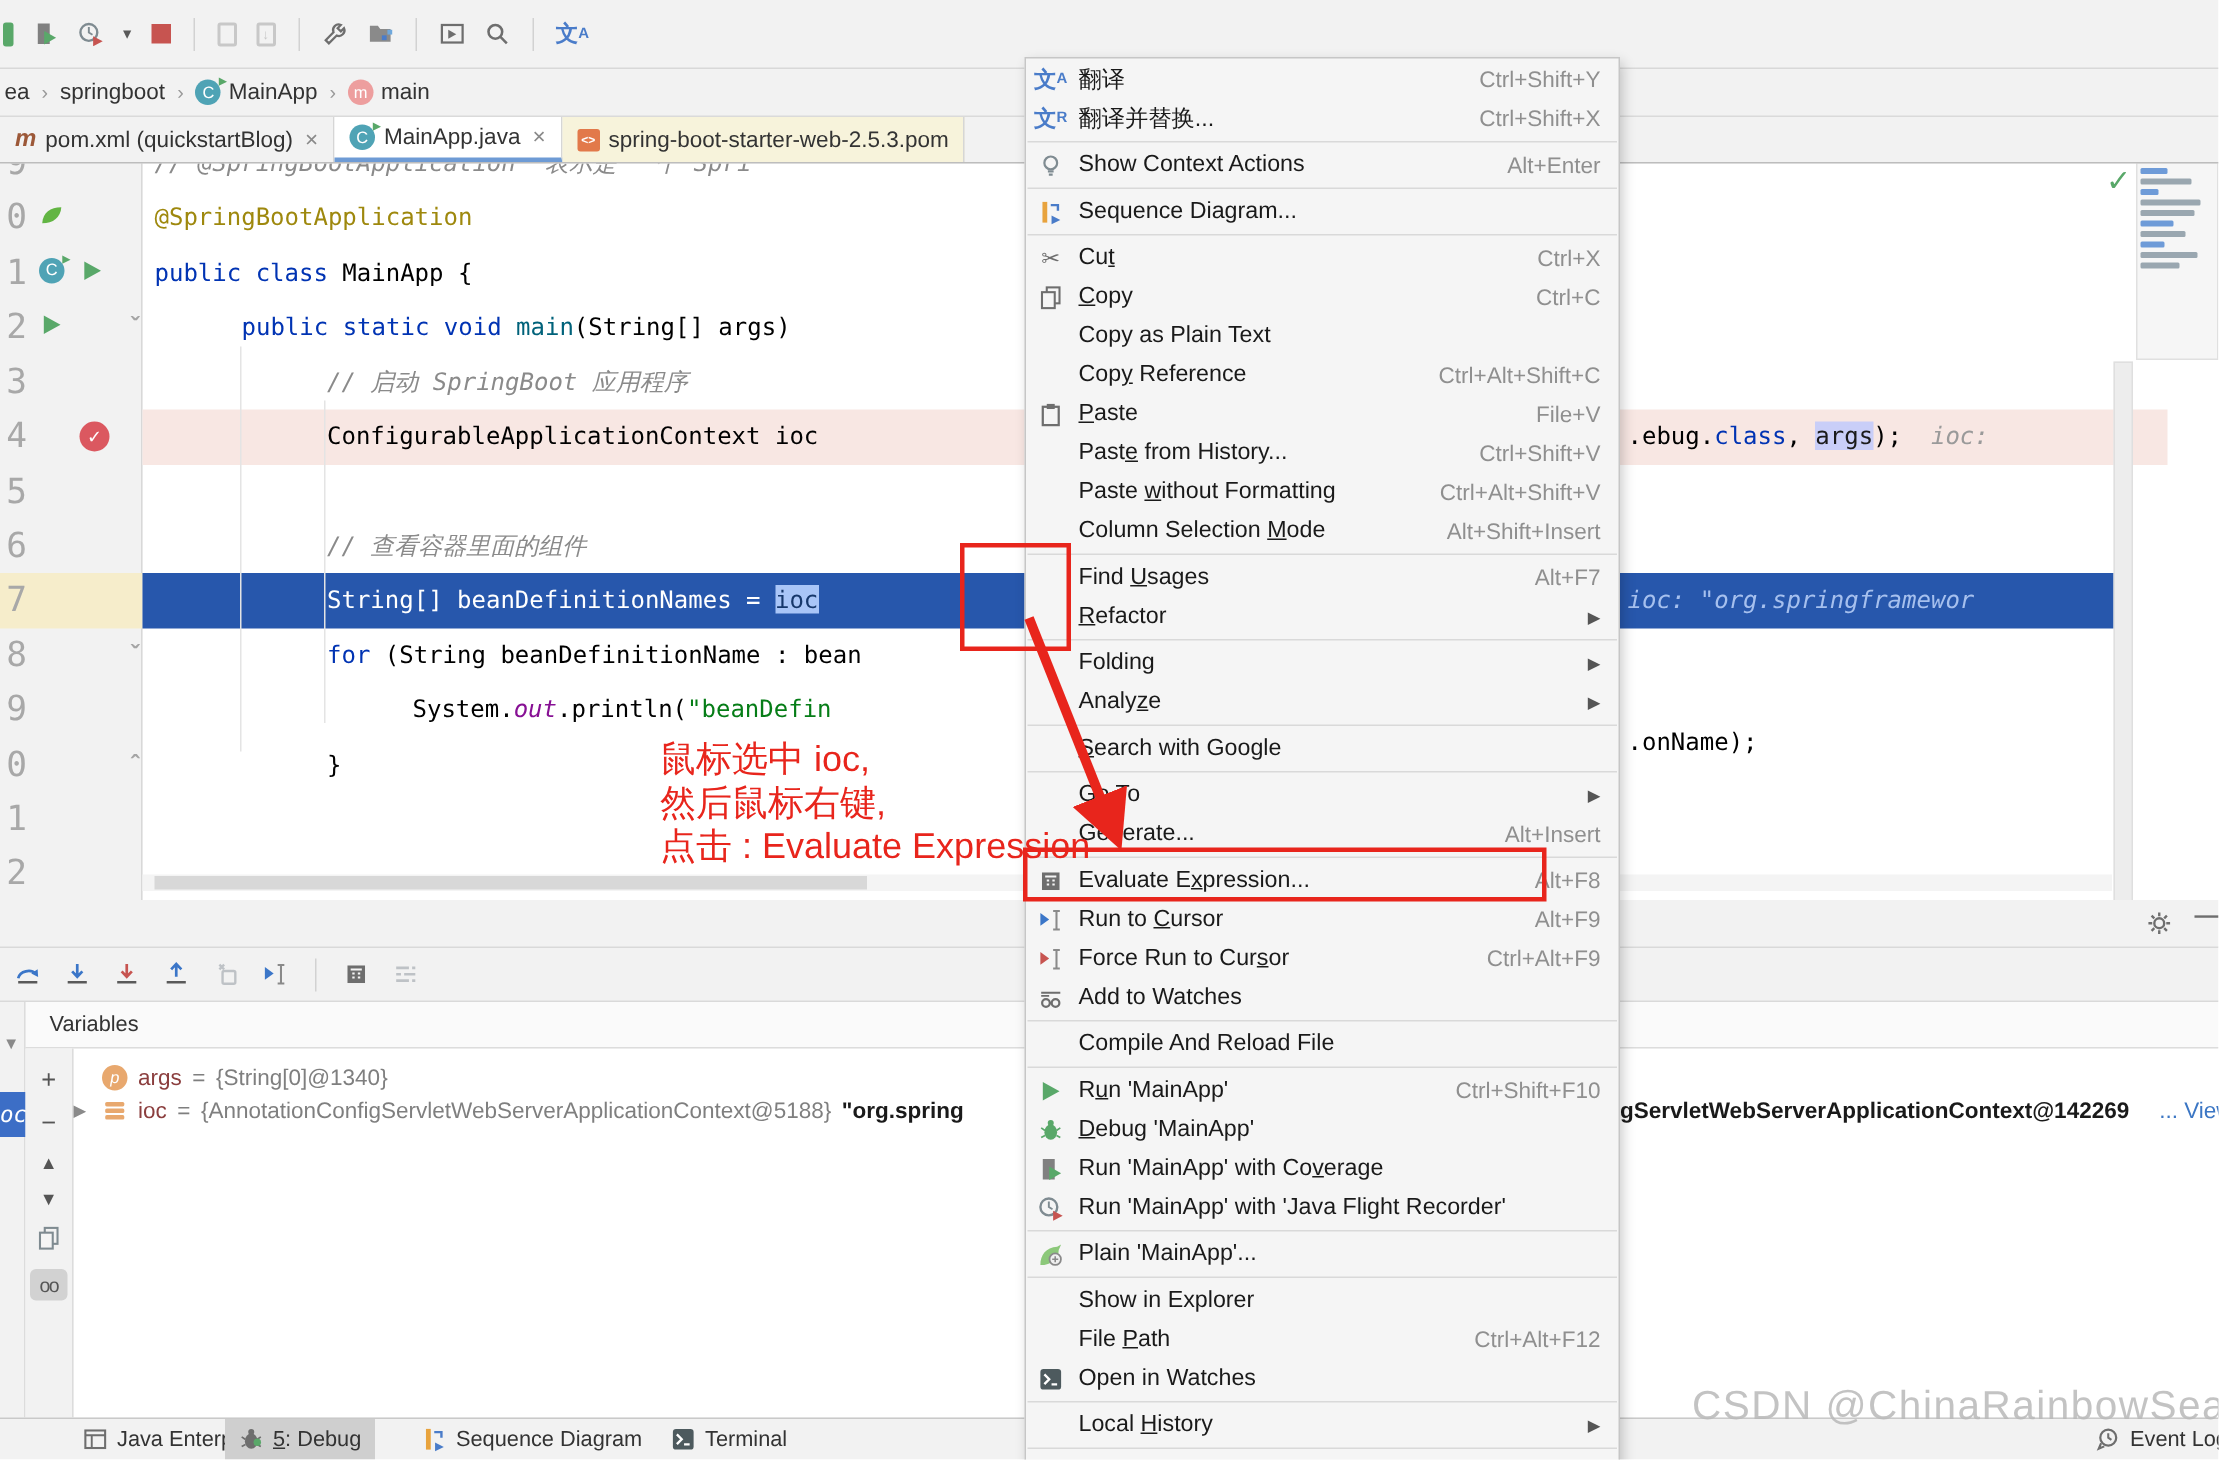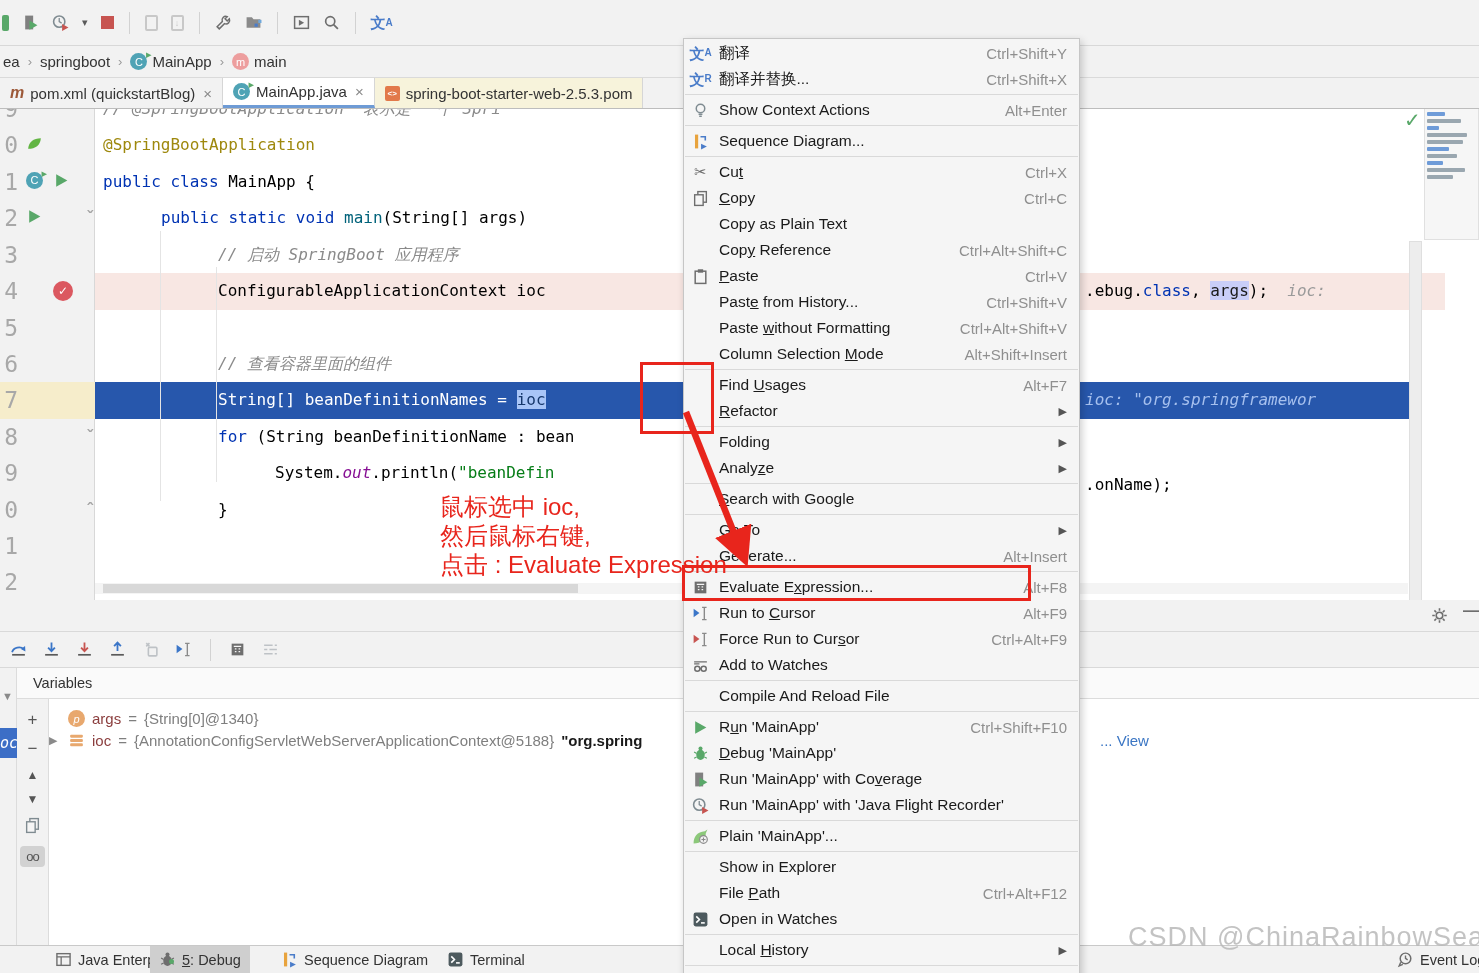--- a/index.html
+++ b/index.html
@@ -363,21 +363,21 @@
       <div class="cl" style="top: 109.26px; left: 161px;"><span class="kw">public static void </span><span class="meth">main</span><span class="pl">(String[] args)</span></div>
       <div class="cl" style="top: 145.68px; left: 218px;"><span class="cmt">// 启动 SpringBoot 应用程序</span></div>
       <div class="cl" style="top: 182.1px; left: 218px;"><span class="pl">ConfigurableApplicationContext ioc</span></div>
       <div class="cl" style="top: 254.94px; left: 218px;"><span class="cmt">// 查看容器里面的组件</span></div>
       <div class="cl" style="top: 291.36px; left: 218px;"><span class="wh">String[] beanDefinitionNames = </span><span class="chip">ioc</span></div>
       <div class="cl" style="top: 327.78px; left: 218px;"><span class="kw">for </span><span class="pl">(String beanDefinitionName : bean</span></div>
       <div class="cl" style="top: 364.2px; left: 275px;"><span class="pl">System.</span><span class="fld">out</span><span class="pl">.println(</span><span class="str">"beanDefin</span></div>
       <div class="cl" style="top: 400.62px; left: 218px;"><span class="pl">}</span></div>
       <div class="cl" style="top: 182.1px; left: 1085px;"><span class="pl">.ebug.</span><span class="kw">class</span><span class="pl">, </span><span class="mark">args</span><span class="pl">);</span><span class="pl">  </span><span class="hint">ioc:</span></div>
       <div class="cl" style="top: 291.36px; left: 1085px;"><span class="hintb">ioc: "org.springframewor</span></div>
-      <div class="cl" style="top: 376px; left: 1085px;"><span class="pl">.onName);</span></div>
+      <div class="cl" style="top: 386px; left: 1085px;"><span class="pl">.onName);</span></div>
     </div>
   <div id="okcheck">✓</div>
   <div id="inspect">
       <div class="bar" style="background: rgb(110, 155, 216); width: 18px;"></div>
       <div class="bar" style="background: rgb(154, 167, 176); width: 34px;"></div>
       <div class="bar" style="background: rgb(110, 155, 216); width: 12px;"></div>
       <div class="bar" style="background: rgb(154, 167, 176); width: 40px;"></div>
       <div class="bar" style="background: rgb(154, 167, 176); width: 36px;"></div>
       <div class="bar" style="background: rgb(110, 155, 216); width: 22px;"></div>
       <div class="bar" style="background: rgb(154, 167, 176); width: 30px;"></div>
@@ -462,21 +462,21 @@
     </div>
     <div class="mi">
       <span class="mic">
         <span style="display: inline-flex; align-items: center; justify-content: center;">
           <svg class="isvg c-dgrey">
             <use href="#i-paste"></use>
           </svg>
         </span>
       </span>
       <span class="lbl"><u>P</u>aste</span>
-      <span class="sc">Ctrl+V</span>
+      <span class="sc">File+V</span>
     </div>
     <div class="mi">
       <span class="mic"></span>
       <span class="lbl">Past<u>e</u> from History...</span>
       <span class="sc">Ctrl+Shift+V</span>
     </div>
     <div class="mi">
       <span class="mic"></span>
       <span class="lbl">Paste <u>w</u>ithout Formatting</span>
       <span class="sc">Ctrl+Alt+Shift+V</span>
@@ -756,20 +756,21 @@
             <use href="#i-value"></use>
           </svg>
         </span>
         <span class="vname">ioc</span>
         <span class="veq">=</span>
         <span class="vval">{AnnotationConfigServletWebServerApplicationContext@5188}</span>
         <span class="vstr">"org.spring</span>
       </div>
     </div>
   <div id="overflowtxt">
+    <span class="vstr">gServletWebServerApplicationContext@142269</span>
     <span class="link">... View</span>
   </div>
 </div>
 
 <div id="statusbar" class="abs">
     <div class="sbtn" style="left: 46px;">
       <span style="position: relative;">
         <svg class="isvg c-dgrey">
           <use href="#i-javaee"></use>
         </svg>

